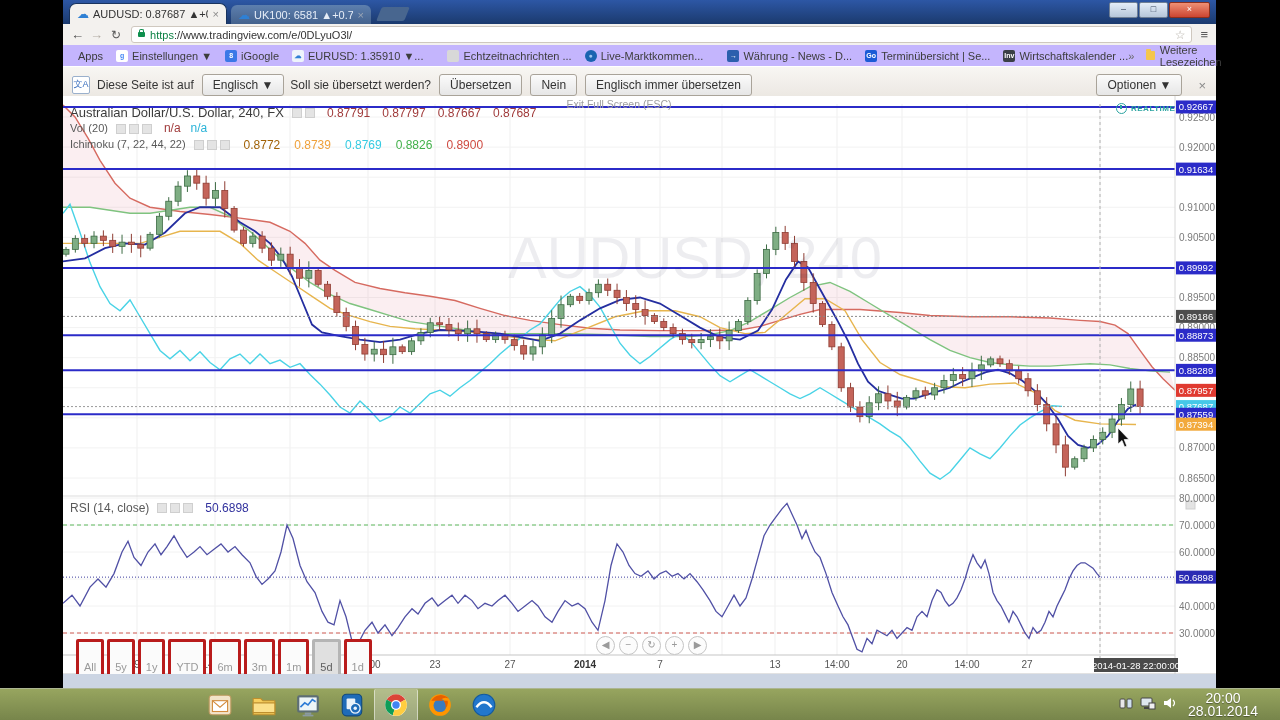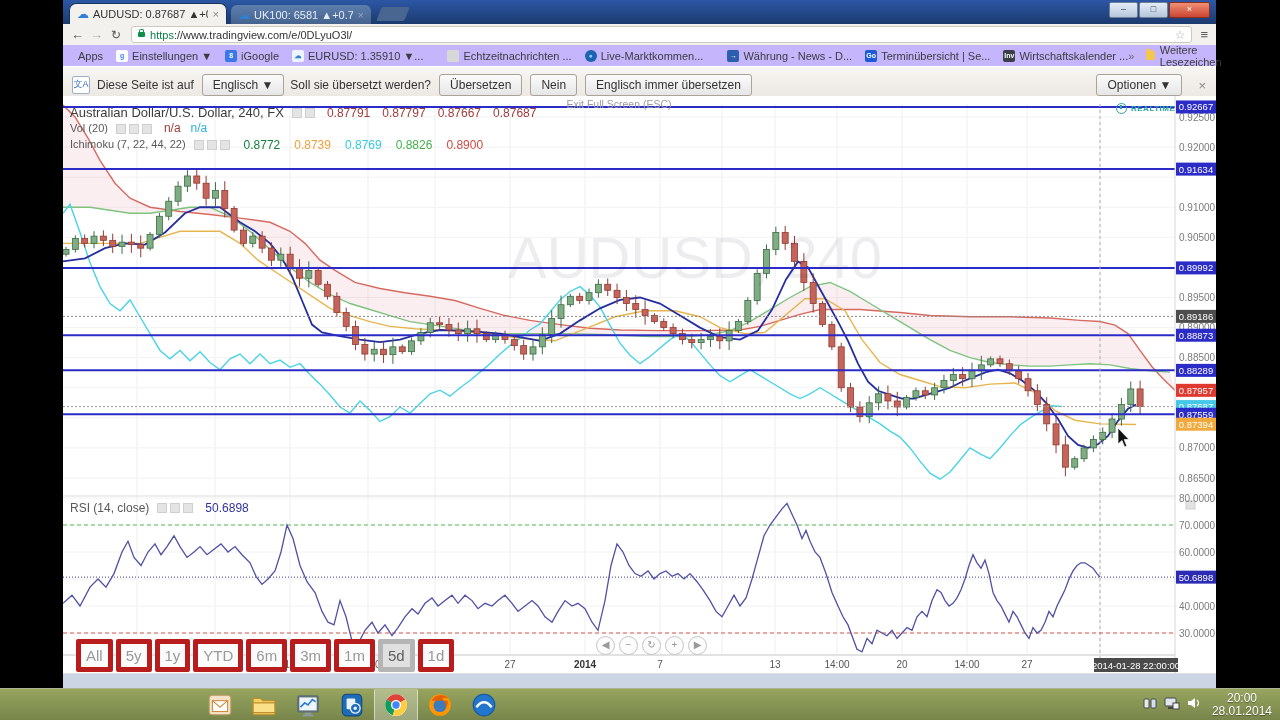--- a/index.html
+++ b/index.html
@@ -82,37 +82,37 @@
     pointer-events:none;}
   .wm1{font-size:58px;}
   .wm2{font-size:34px;margin-top:14px;}
   .realtime{position:absolute;left:1053px;top:7px;display:flex;align-items:center;color:#2aa3a0;}
   .rtclock{width:9px;height:9px;border:1.5px solid #2aa3a0;border-radius:50%;margin-right:4px;position:relative;}
   .rtclock:before{content:'';position:absolute;left:3px;top:1px;width:1.5px;height:3.5px;background:#2aa3a0;}
   .rtlabel{font-size:8px;letter-spacing:0.5px;font-weight:bold;}
   .rsihdr{position:absolute;left:7px;top:405px;display:flex;align-items:center;font-size:12px;color:#595959;}
   .rsival{margin-left:12px;color:#32329e;}
   .rangebtns{position:absolute;left:13px;top:543px;display:flex;gap:3px;}
-  .rb{font-size:15px;color:#999;border:5px solid #b91c1c;background:#fbfbfb;border-radius:2px;padding:3px 5px;}
+  .rb{font-size:11px;color:#999;border:3px solid #b91c1c;background:#fbfbfb;border-radius:2px;padding:19px 5px;}
   .rb.sel{background:#e0e0e0;color:#606060;border-color:#b5b5b5;}
   .navbtns{position:absolute;left:533px;top:540px;display:flex;gap:4px;}
   .nb{width:17px;height:17px;border:1px solid #c5c5c5;border-radius:50%;background:#fcfcfc;color:#9a9a9a;
     font-size:10px;line-height:16px;text-align:center;}
   .bottomstrip{position:absolute;left:0;top:578px;width:100%;height:14px;background:#ccd5e3;}
   
   .taskbar{position:absolute;left:0;top:688px;width:1280px;height:32px;
     background:linear-gradient(#97a55f,#76844a);border-top:1px solid rgba(255,255,255,0.4);}
   #tb-icons{position:absolute;left:198px;top:0;height:32px;display:flex;}
   .tbslot{width:44px;height:32px;display:flex;align-items:center;justify-content:center;}
   .tbslot.active{background:rgba(255,255,255,0.28);border:1px solid rgba(255,255,255,0.5);
     border-top:none;border-bottom:none;box-sizing:border-box;border-radius:2px;}
   .tray{position:absolute;right:8px;top:0;height:32px;display:flex;align-items:center;}
   .trayicons{display:flex;align-items:center;gap:6px;margin-right:10px;}
-  .clock{color:#fff;font-size:12px;text-align:center;line-height:13px;text-shadow:0 1px 1px rgba(0,0,0,0.4);
-    }
+  .clock{color:#fff;font-size:14px;text-align:center;line-height:13px;text-shadow:0 1px 1px rgba(0,0,0,0.4);
+    margin-right:14px;}
 </style>
 </head>
 <body>
 
 <div id="screen">
   <div class="bwin">
 
     <div class="tabbar">
       <div class="tab active">
         <span class="tvcloud">☁</span>
@@ -588,21 +588,21 @@
           <span class="icobox"></span>
           <span class="icobox"></span>
           <span style="margin-left:12px;font-size:12px;color:#a03b3b;">n/a</span>
           <span style="margin-left:10px;font-size:12px;color:#2ab3d8;">n/a</span>
         </div>
         <div class="lrow">
           <span class="lsmall">Ichimoku (7, 22, 44, 22)</span>
           <span class="icobox first"></span>
           <span class="icobox"></span>
           <span class="icobox"></span>
-          <span class="ichi" id="ichi-vals"><span style="color: #15803d;">0.8772</span><span style="color: rgb(239, 161, 58);">0.8739</span><span style="color: rgb(53, 203, 226);">0.8769</span><span style="color: rgb(67, 177, 75);">0.8826</span><span style="color: rgb(207, 74, 65);">0.8900</span></span>
+          <span class="ichi" id="ichi-vals"><span style="color: #a16207;">0.8772</span><span style="color: rgb(239, 161, 58);">0.8739</span><span style="color: rgb(53, 203, 226);">0.8769</span><span style="color: rgb(67, 177, 75);">0.8826</span><span style="color: rgb(207, 74, 65);">0.8900</span></span>
         </div>
       </div>
 
       <div class="realtime">
         <span class="rtclock"></span>
         <span class="rtlabel">REALTIME</span>
       </div>
 
       <div class="rsihdr">
         <span>RSI (14, close)</span>

